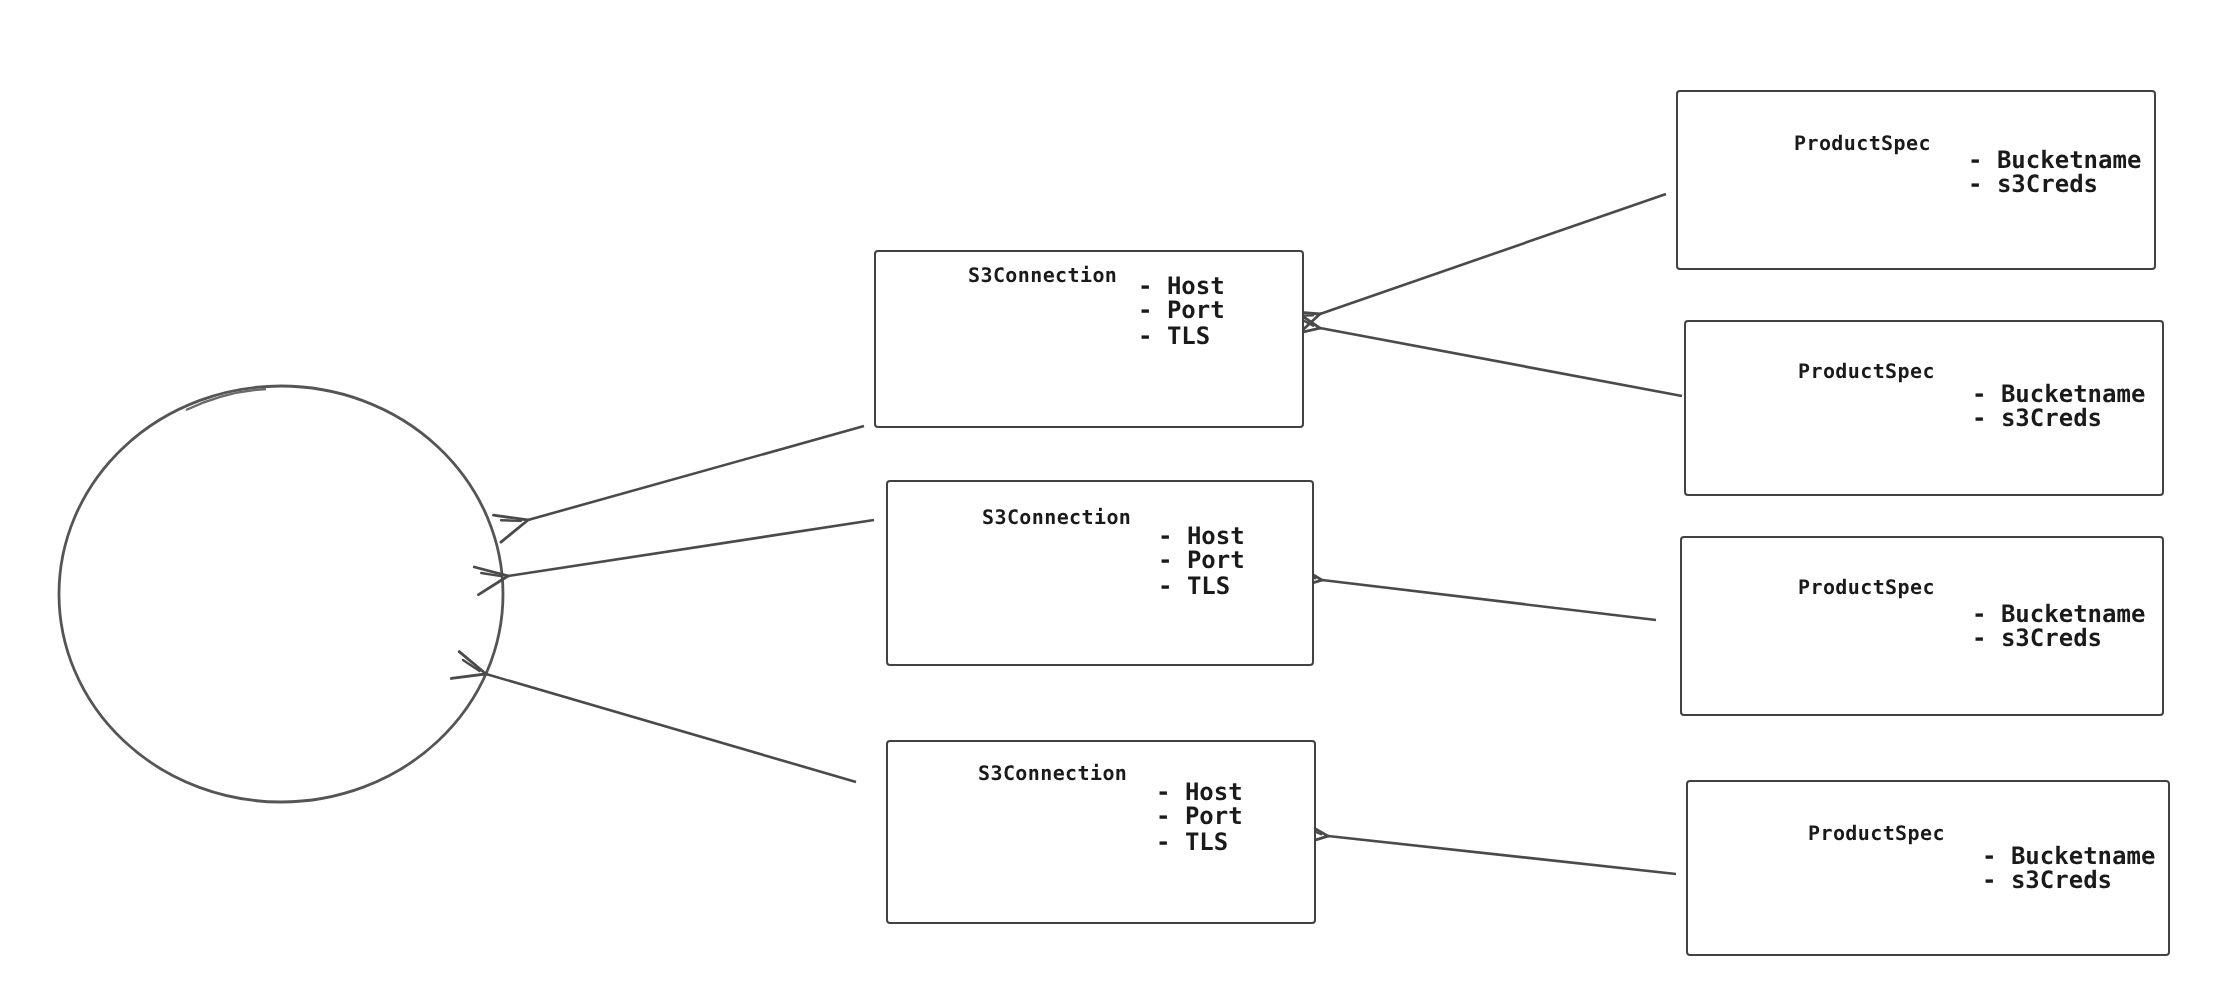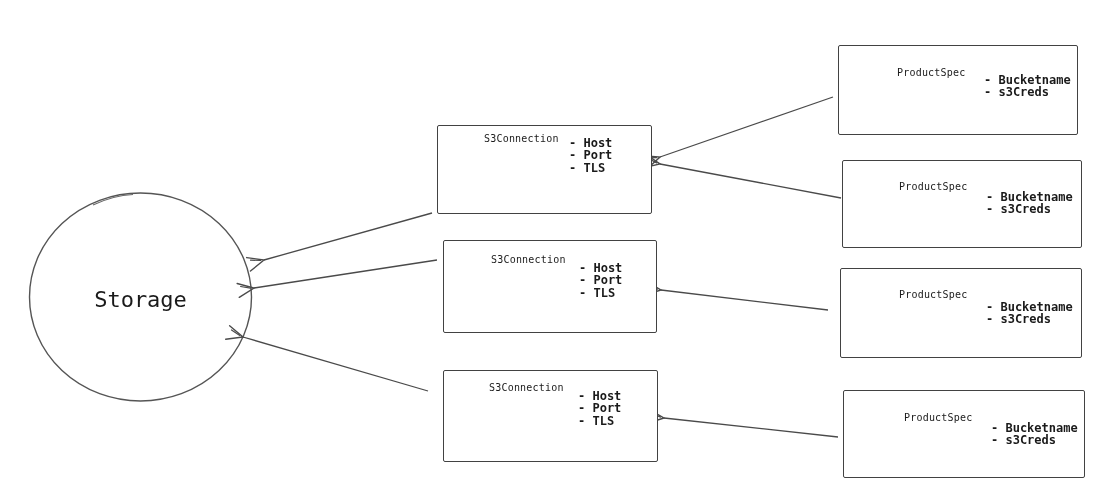--- a/index.html
+++ b/index.html
@@ -25,21 +25,21 @@
     position: absolute;
     box-sizing: border-box;
     background: #ffffff;
     border: 1.5px solid #424242;
     border-radius: 2px;
     z-index: 1;
   }
   .box-title {
     position: absolute;
     white-space: pre;
-    font-weight: normal;
+    font-weight: bold;
     letter-spacing: 0.2px;
     padding-left: 38px;
   }
   .s3c-title { font-size: 10px; line-height: 14px; }
   .ps-title  { font-size: 10px;   line-height: 12px; }
   .attrs { position: absolute; }
   .attr-line {
     white-space: pre;
     font-weight: bold;
     font-size: 12px;
@@ -76,21 +76,20 @@
 
     <line x1="833" y1="97" x2="660" y2="157" stroke="#4a4a4a" stroke-width="1.3" marker-end="url(#ah)"></line>
     <line x1="841" y1="198" x2="660" y2="164" stroke="#4a4a4a" stroke-width="1.3" marker-end="url(#ah)"></line>
     <line x1="828" y1="310" x2="661" y2="290" stroke="#4a4a4a" stroke-width="1.3" marker-end="url(#ah)"></line>
     <line x1="838" y1="437" x2="664" y2="418" stroke="#4a4a4a" stroke-width="1.3" marker-end="url(#ah)"></line>
     <line x1="432" y1="213" x2="264" y2="260" stroke="#4a4a4a" stroke-width="1.3" marker-end="url(#ah)"></line>
     <line x1="437" y1="260" x2="254" y2="288" stroke="#4a4a4a" stroke-width="1.3" marker-end="url(#ah)"></line>
     <line x1="428" y1="391" x2="243" y2="337" stroke="#4a4a4a" stroke-width="1.3" marker-end="url(#ah)"></line>
   </svg>
 
-  <div class="storage-label">Storage</div>
 
   <div class="box" style="left:437px;top:125px;width:215px;height:89px">
     <div class="box-title s3c-title" style="left:8px;top:6px">S3Connection</div>
     <div class="attrs s3c-attrs" style="left:131px;top:11px">
       <div class="attr-line">- Host</div>
       <div class="attr-line">- Port</div>
       <div class="attr-line">- TLS</div>
     </div>
   </div>
 

